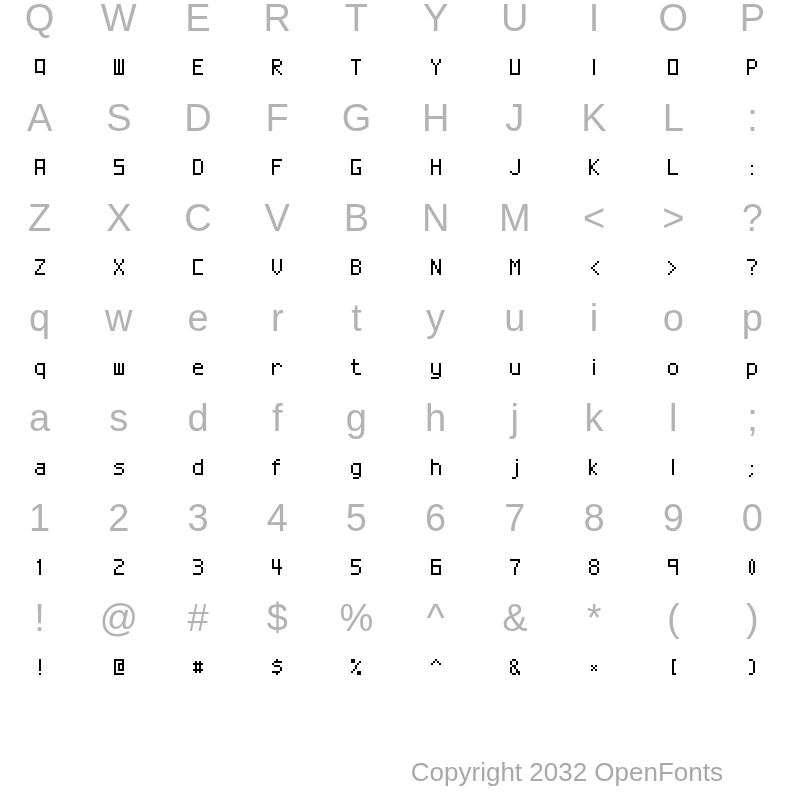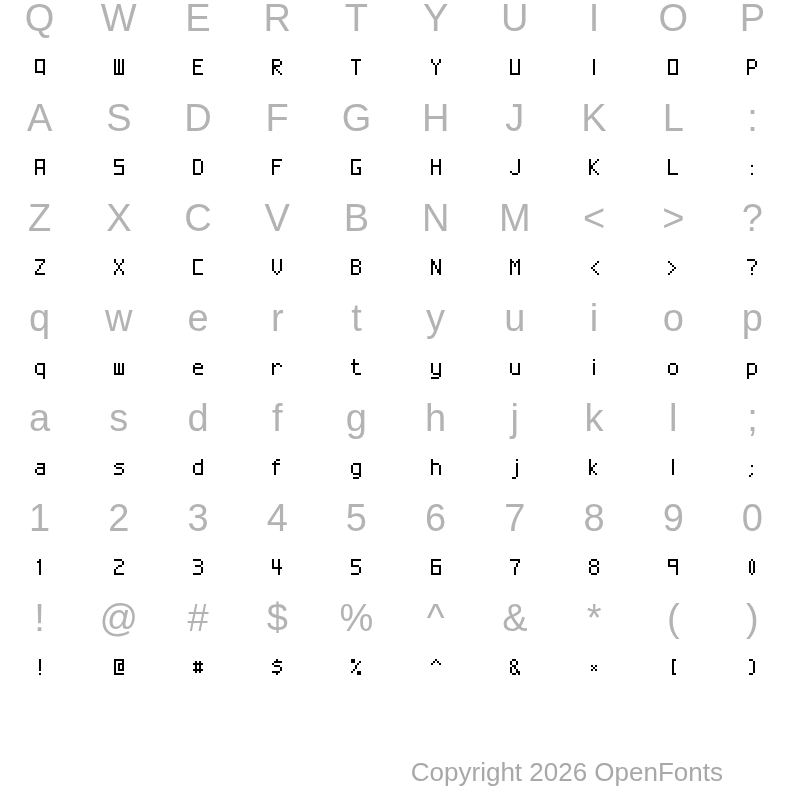--- a/index.html
+++ b/index.html
@@ -494,14 +494,14 @@
             <path d="M2 0h1v1h-1zM3 0h1v1h-1zM2 1h1v1h-1zM2 2h1v1h-1zM2 3h1v1h-1zM2 4h1v1h-1zM2 5h1v1h-1zM2 6h1v1h-1zM2 7h1v1h-1zM3 7h1v1h-1z" fill="#000000"></path>
           </svg>
         </span>
         <span class="cell pixel-cell">
           <svg width="10" height="20" viewBox="0 0 5 10" shape-rendering="crispEdges">
             <path d="M1 0h1v1h-1zM2 0h1v1h-1zM3 1h1v1h-1zM3 2h1v1h-1zM3 3h1v1h-1zM3 4h1v1h-1zM3 5h1v1h-1zM3 6h1v1h-1zM1 7h1v1h-1zM2 7h1v1h-1z" fill="#000000"></path>
           </svg>
         </span>
       </div>
     </div>
-  <div class="footer" style="color: rgb(168, 168, 168);">Copyright 2026 OpenFonts</div>
+  <div class="footer" style="color: rgb(168, 168, 168);">Copyright 2032 OpenFonts</div>
 </div>
 
 </body></html>

